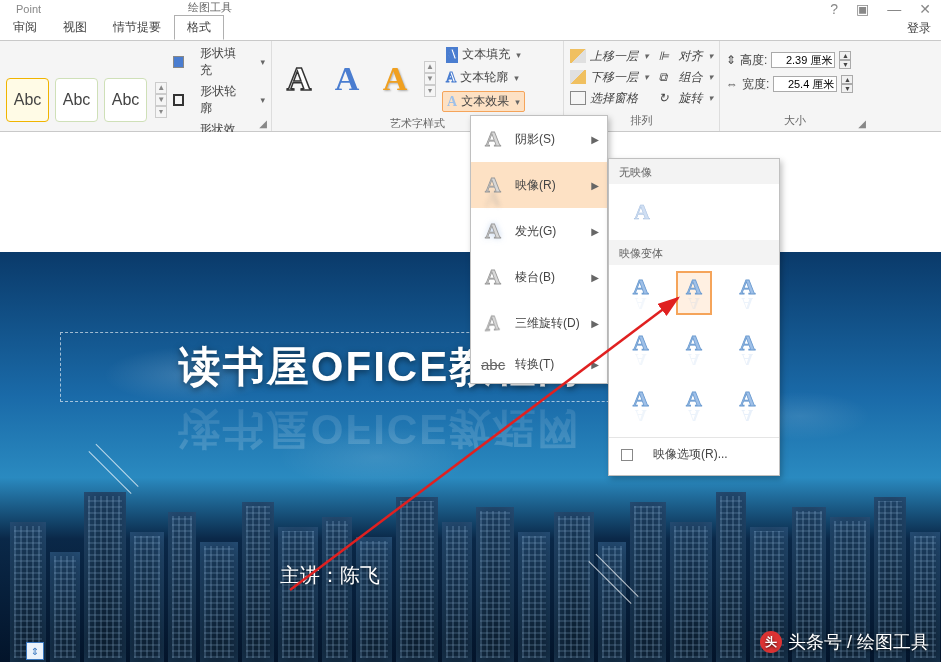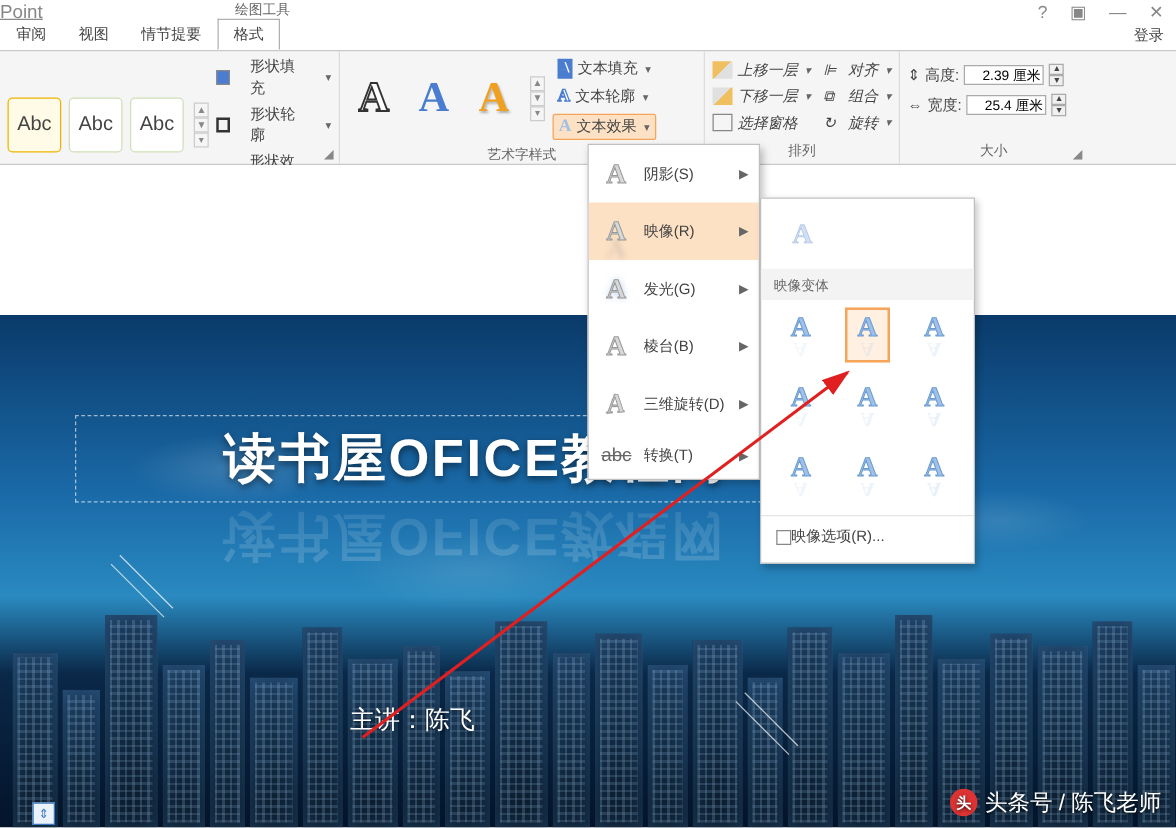--- a/index.html
+++ b/index.html
@@ -1,20 +1,20 @@
 <!DOCTYPE html>
 <html><head>
 <meta charset="utf-8">
 <style>
   * { box-sizing: border-box; margin: 0; padding: 0; font-family: "Microsoft YaHei", sans-serif; }
   body { width: 941px; height: 662px; overflow: hidden; background: #fff; position: relative; font-size: 12px; color: #444; }
 
   
   .titlebar { height: 18px; display: flex; align-items: center; background: #fff; }
-  .titlebar .title { padding-left: 0; color: #888; font-size: 15px; text-decoration: underline; }
+  .titlebar .title { padding-left: 16px; color: #888; font-size: 11px; }
   .titlebar .winbtns { margin-left: auto; display: flex; gap: 18px; padding-right: 10px; color: #888; font-size: 14px; }
   .winbtns span { cursor: pointer; }
 
   
   .tabs { height: 22px; display: flex; align-items: flex-end; background: #fff; position: relative; }
   .tab { padding: 3px 12px; font-size: 12px; border: 1px solid transparent; color: #444; }
   .tab.active { background: #fff; border: 1px solid #b0b0b0; border-bottom: 1px solid #fff; position: relative; z-index: 2; }
   .tool-tab { position: absolute; left: 188px; top: -18px; font-size: 11px; color: #666; }
   .login { margin-left: auto; padding: 3px 10px; color: #444; text-align: right; }
 
@@ -70,21 +70,21 @@
 
   
   .sub-menu { position: absolute; left: 608px; top: 158px; width: 172px; background: #fff; border: 1px solid #c0c0c0; box-shadow: 2px 3px 6px rgba(0,0,0,.25); z-index: 31; padding-bottom: 4px; }
   .sub-h { font-size: 11px; color: #666; padding: 6px 10px 4px; background: #f3f3f3; }
   .sub-row { display: flex; gap: 18px; padding: 6px 14px; }
   .refl { width: 38px; height: 44px; display: flex; flex-direction: column; align-items: center; justify-content: center; border: 1px solid transparent; }
   .refl.sel { border: 2px solid #f5a45a; background: #fff0e2; }
   .refl .glyph { font-family: "Times New Roman", serif; font-size: 22px; font-weight: bold; color: #9fc0e8; -webkit-text-stroke: 0.8px #6b9bd0; line-height: 1; }
   .refl .glyph.none { color: #d0dff3; -webkit-text-stroke: 0.5px #a8c0e0; }
   .refl .mirror { font-family: "Times New Roman", serif; font-size: 16px; font-weight: bold; color: rgba(159,192,232,.4); transform: scaleY(-1); line-height: .7; }
-  .sub-opt { display: flex; align-items: center; gap: 0; padding: 8px 12px; border-top: 1px solid #e5e5e5; margin-top: 4px; }
+  .sub-opt { display: flex; align-items: center; gap: 20px; padding: 8px 12px; border-top: 1px solid #e5e5e5; margin-top: 4px; }
   .sub-opt .chk { width: 12px; height: 12px; border: 1px solid #888; }
 
   
   .canvas { position: absolute; left: 0; top: 132px; width: 941px; height: 530px; background: #fff; }
   .slide { position: absolute; left: 0; top: 120px; width: 941px; height: 410px; background: linear-gradient(180deg, #0a3a6a 0%, #1a6aa8 35%, #2a8ac0 55%, #0a2848 70%, #03142a 100%); overflow: hidden; }
   .water { position: absolute; inset: 0; background:
      radial-gradient(ellipse 120px 40px at 20% 30%, rgba(255,255,255,.15), transparent 70%),
      radial-gradient(ellipse 150px 50px at 60% 25%, rgba(255,255,255,.12), transparent 70%),
      radial-gradient(ellipse 100px 35px at 85% 40%, rgba(255,255,255,.1), transparent 70%),
      radial-gradient(ellipse 140px 45px at 40% 50%, rgba(255,255,255,.1), transparent 70%); }
@@ -336,20 +336,21 @@
       <span class="arrow">▶</span>
   </div>
   <div class="fx-item">
     <span class="fx-icon trans">abc</span>
     <span>转换(T)</span>
       <span class="arrow">▶</span>
   </div>
 </div>
 
 <div class="sub-menu">
+  <div class="sub-h">无映像</div>
   <div class="sub-row">
     <div class="refl">
         <span class="glyph none">A</span>
       </div>
   </div>
   <div class="sub-h">映像变体</div>
   <div class="sub-row">
     <div class="refl">
         <span class="glyph">A</span>
         <span class="mirror" style="opacity:.3">A</span>
@@ -401,14 +402,14 @@
   <defs>
       <marker id="ah" markerWidth="10" markerHeight="10" refX="8" refY="3" orient="auto">
         <path d="M0,0 L9,3 L0,6 Z" fill="#e02020"></path>
       </marker>
     </defs>
   <line x1="290" y1="590" x2="678" y2="298" stroke="#e02020" stroke-width="2.5" marker-end="url(#ah)"></line>
 </svg>
 
 <div class="watermark">
   <span class="logo">头</span>
-  <span>头条号 / 陈飞老师</span>
+  <span>头条号 / 绘图工具</span>
 </div>
 
 </body></html>

